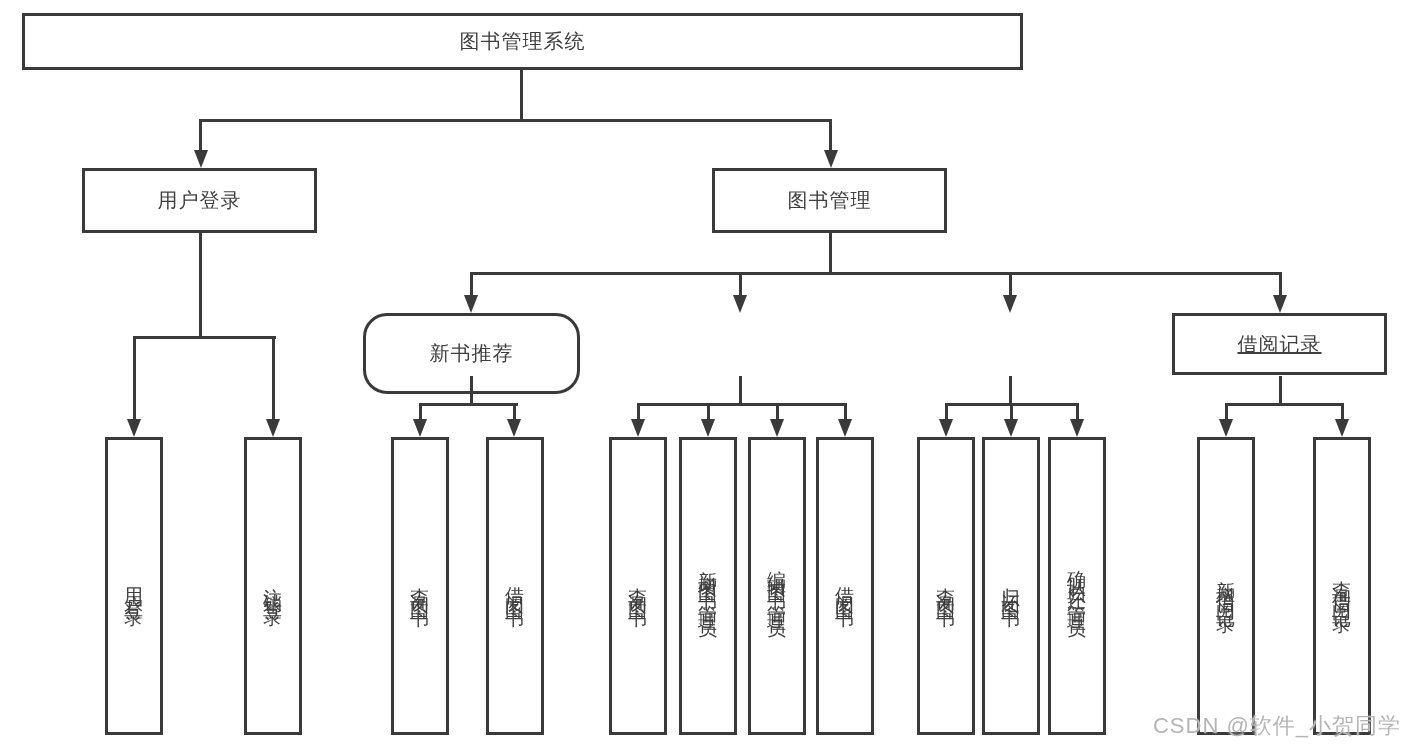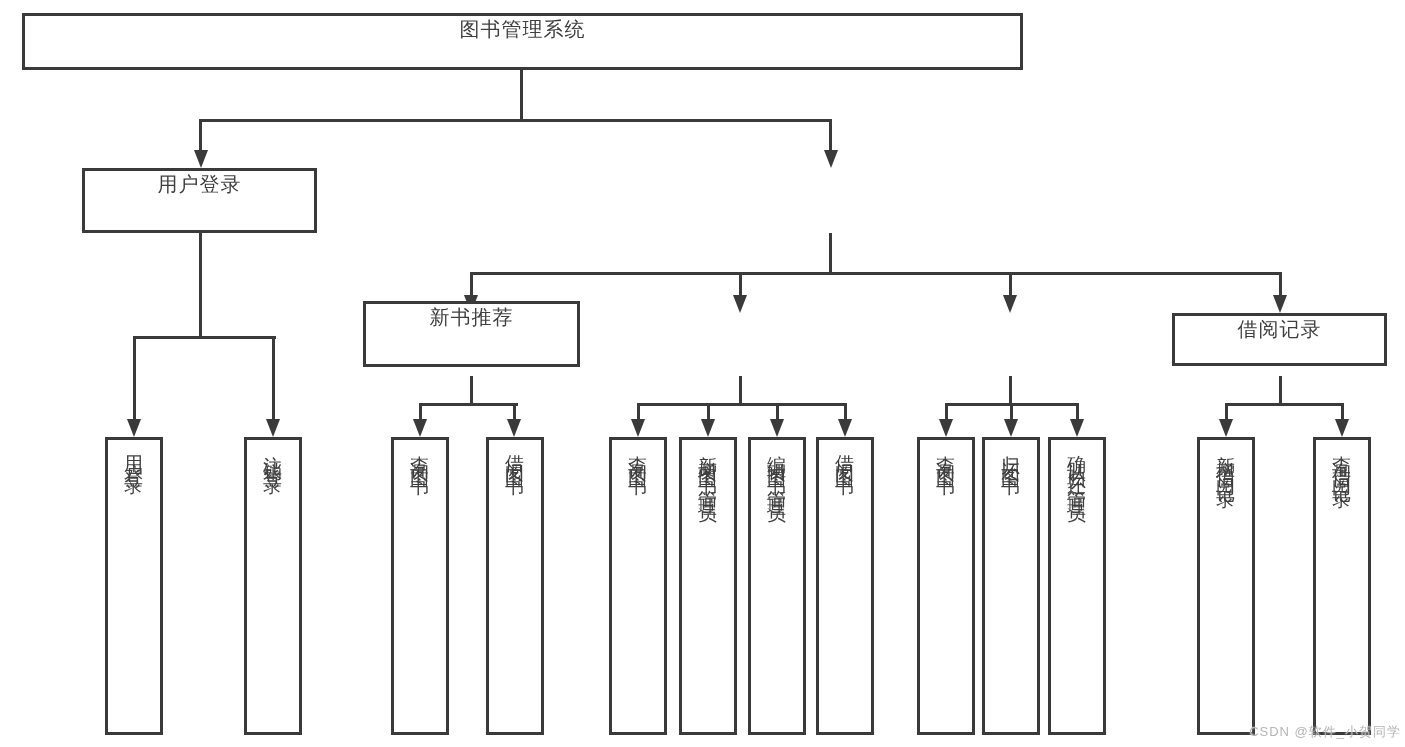--- a/index.html
+++ b/index.html
@@ -5,20 +5,21 @@
   html,body{margin:0;padding:0;background:#ffffff;}
   body{font-family:"Liberation Sans","DejaVu Sans",sans-serif;}
   #canvas{position:relative;width:1405px;height:747px;background:#ffffff;overflow:hidden;}
 
   .node{
     position:absolute;
     box-sizing:border-box;
     border:3px solid #3a3a3a;
     background:#ffffff;
     display:flex;
+    align-items:center;
     justify-content:center;
     color:#3f3f3f;
   }
   .node.h{font-size:20px;letter-spacing:1px;}
   .node.leaf{font-size:19px;}
   .leaf-text{
     writing-mode:vertical-rl;
     text-orientation:mixed;
     letter-spacing:7px;
     line-height:1;
@@ -31,36 +32,36 @@
     position:absolute;width:0;height:0;
     border-left:7px solid transparent;
     border-right:7px solid transparent;
     border-top:18px solid #3a3a3a;
   }
 
   .watermark{
     position:absolute;
     right:4px;
     bottom:6px;
-    font-size:13px;
+    font-size:22px;
     color:#b5b5b5;
     text-shadow:0 0 2px rgba(255,255,255,0.85);
     letter-spacing:1px;
     z-index:5;
     white-space:nowrap;
   }
 
   
   #root-box{left:22px;top:13px;width:1001px;height:57px;}
   #l2-user{left:82px;top:168px;width:235px;height:65px;}
   #l2-book{left:712px;top:168px;width:235px;height:65px;}
-  #l3-newbook{left:363px;top:301px;width:217px;height:66px;}
+  #l3-newbook{left:363px;top:313px;width:217px;height:81px;border-radius:24px;}
   #l3-borrow{left:633px;top:313px;width:215px;height:63px;}
   #l3-current{left:903px;top:313px;width:215px;height:63px;}
-  #l3-record{left:1172px;top:313px;width:215px;height:53px;}
+  #l3-record{left:1172px;top:313px;width:215px;height:62px;text-decoration:underline;}
 
   .leaf{top:437px;width:58px;height:298px;}
   #leaf-a1{left:105px;}  #leaf-a2{left:244px;}
   #leaf-b1{left:391px;}  #leaf-b2{left:486px;}
   #leaf-c1{left:609px;}  #leaf-c2{left:679px;}  #leaf-c3{left:748px;}  #leaf-c4{left:816px;}
   #leaf-d1{left:917px;}  #leaf-d2{left:982px;}  #leaf-d3{left:1048px;}
   #leaf-e1{left:1197px;} #leaf-e2{left:1313px;}
 </style>
 </head>
 <body>
@@ -73,20 +74,23 @@
 
   <div class="vline" style="left:520px;top:69px;height:52px;"></div>
   <div class="hline" style="left:199px;top:119px;width:633px;"></div>
   <div class="vline" style="left:199px;top:119px;height:32px;"></div>
   <div class="arrow" style="left:194px;top:150px;"></div>
   <div class="vline" style="left:829px;top:119px;height:32px;"></div>
   <div class="arrow" style="left:824px;top:150px;"></div>
 
   <div class="node h" id="l2-user">
     <span>用户登录</span>
+  </div>
+  <div class="node h" id="l2-book">
+    <span>图书管理</span>
   </div>
 
   <div class="vline" style="left:199px;top:233px;height:106px;"></div>
   <div class="hline" style="left:133px;top:336px;width:143px;"></div>
   <div class="vline" style="left:133px;top:336px;height:86px;"></div>
   <div class="arrow" style="left:127px;top:419px;"></div>
   <div class="vline" style="left:272px;top:336px;height:86px;"></div>
   <div class="arrow" style="left:266px;top:419px;"></div>
 
   <div class="vline" style="left:829px;top:233px;height:42px;"></div>

